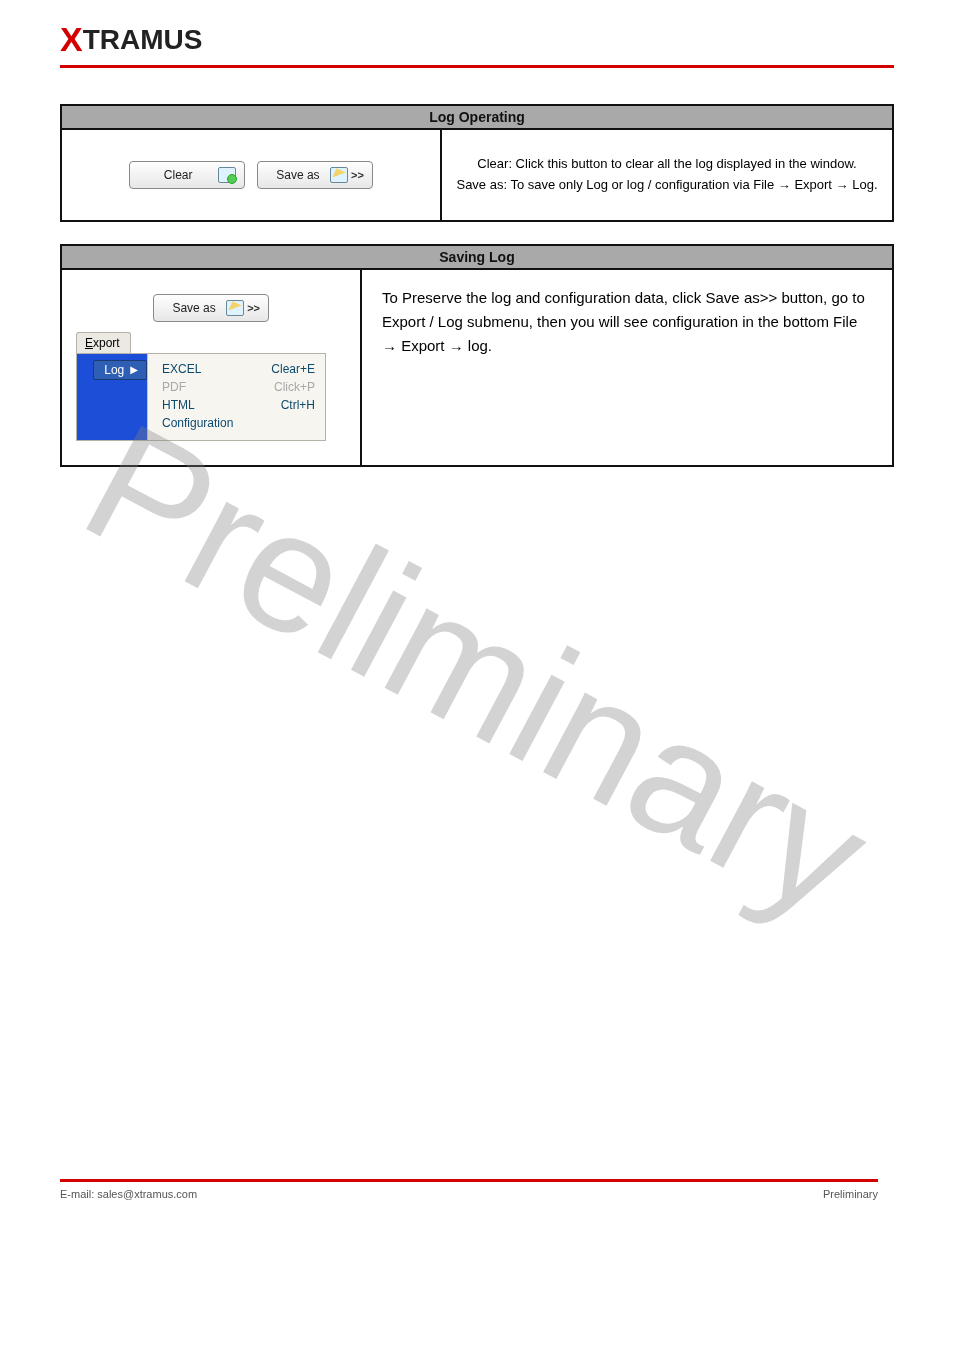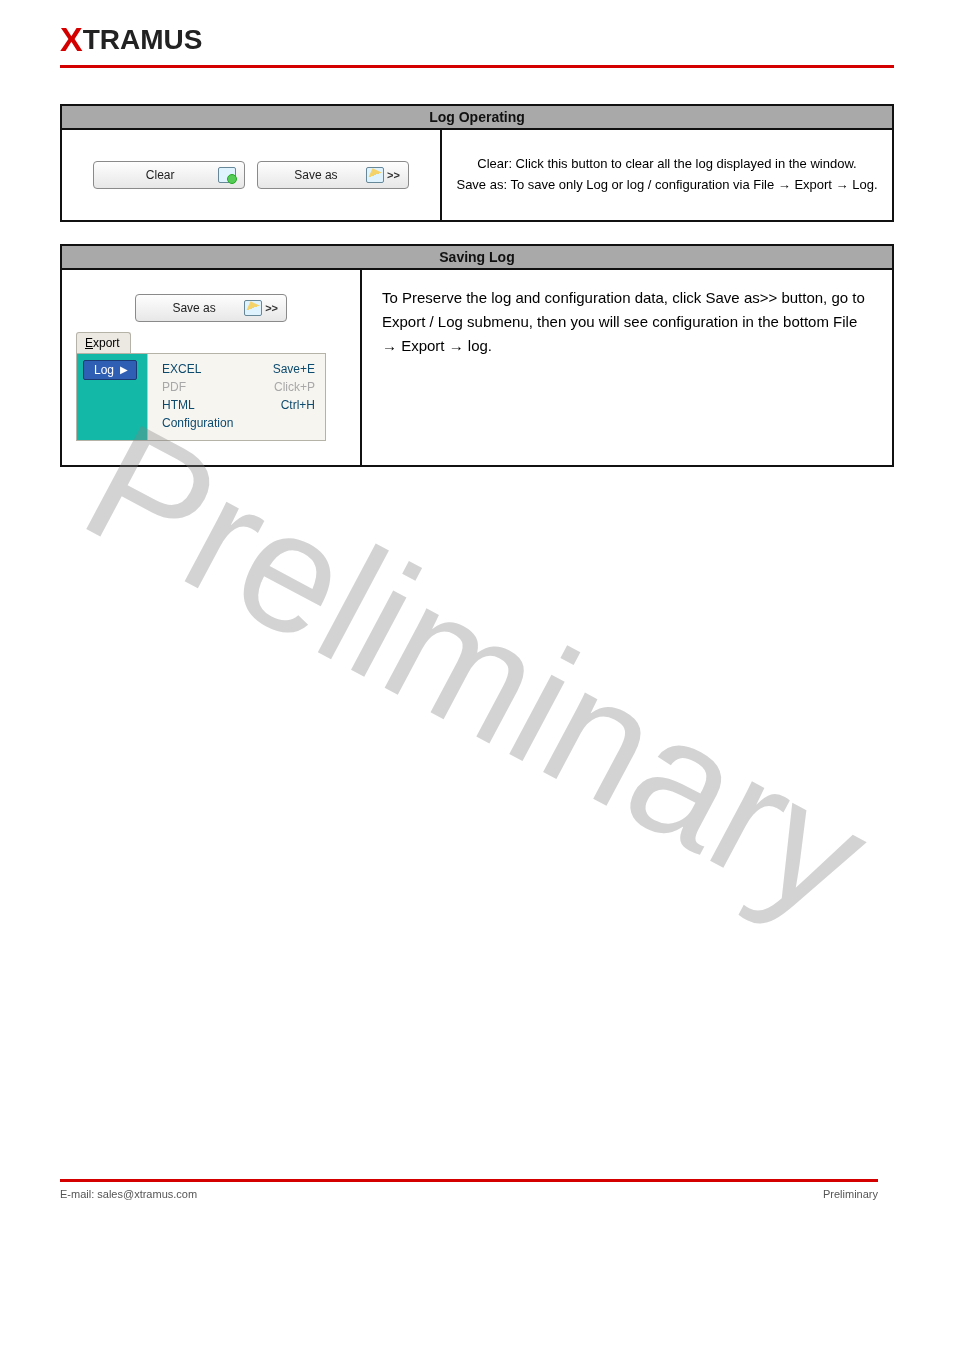--- a/index.html
+++ b/index.html
@@ -51,21 +51,21 @@
   }
   .cell-pad { padding: 24px 14px; font-size: 13px; vertical-align: middle; }
   .cell-left { width: 380px; text-align: center; }
   .cell-right { font-size: 13px; line-height: 1.6; text-align: center; }
 
   
   .win-btn {
     display: inline-flex;
     align-items: center;
     justify-content: center;
-    width: 152px;
+    width: 116px;
     height: 28px;
     border: 1px solid #8a8a8a;
     border-radius: 4px;
     background: linear-gradient(#fefefe, #e7e7e7);
     font-family: Verdana, Arial, sans-serif;
     font-size: 12px;
     color: #222;
     margin: 0 4px;
     position: relative;
     padding: 0 8px;
@@ -101,22 +101,22 @@
     border-radius:3px 3px 0 0;
   }
   .underline-e { text-decoration: underline; }
   .menu-panel {
     border:1px solid #b5b2a8;
     background:#fff;
     font-size:12px;
   }
   .menu-row { display:flex; }
   .menu-left {
-    width:70px; background:#14b8a6;
-    display:flex; flex-direction:column; align-items:flex-start; padding:6px 0 0 6px;
+    width:70px; background:#1d4ed8;
+    display:flex; flex-direction:column; align-items:flex-end; padding:6px 0 0 6px;
   }
   .menu-log {
     display:inline-flex; align-items:center; gap:6px;
     background:#2f5fb5; color:#fff;
     padding:2px 8px 2px 10px;
     font-size:12px;
     border:1px solid #1c3a72;
     border-radius:2px;
   }
   .arrow-right { font-size:10px; }
@@ -220,21 +220,21 @@
             <div class="menu-row">
               <div class="menu-left">
                 <span class="menu-log">
                   <span>Log</span>
                   <span class="arrow-right">▶</span>
                 </span>
               </div>
               <div class="menu-items">
                 <div class="mi">
                   <span>EXCEL</span>
-                  <span>Save+E</span>
+                  <span>Clear+E</span>
                 </div>
                 <div class="mi disabled">
                   <span>PDF</span>
                   <span>Click+P</span>
                 </div>
                 <div class="mi">
                   <span>HTML</span>
                   <span>Ctrl+H</span>
                 </div>
                 <div class="mi">

